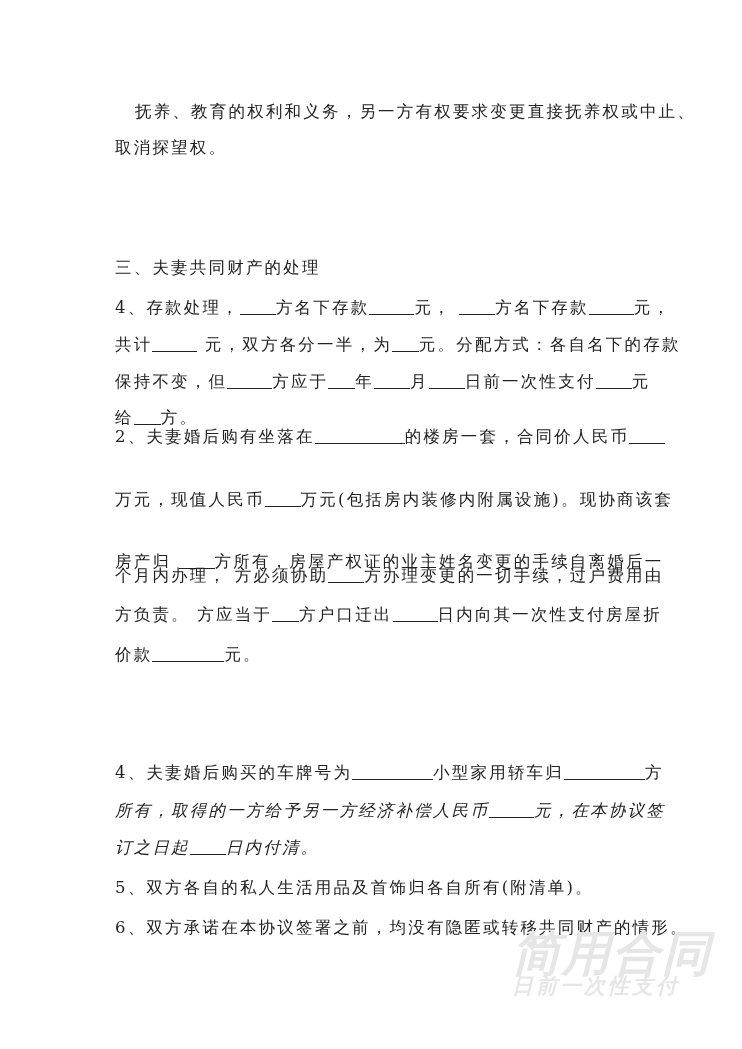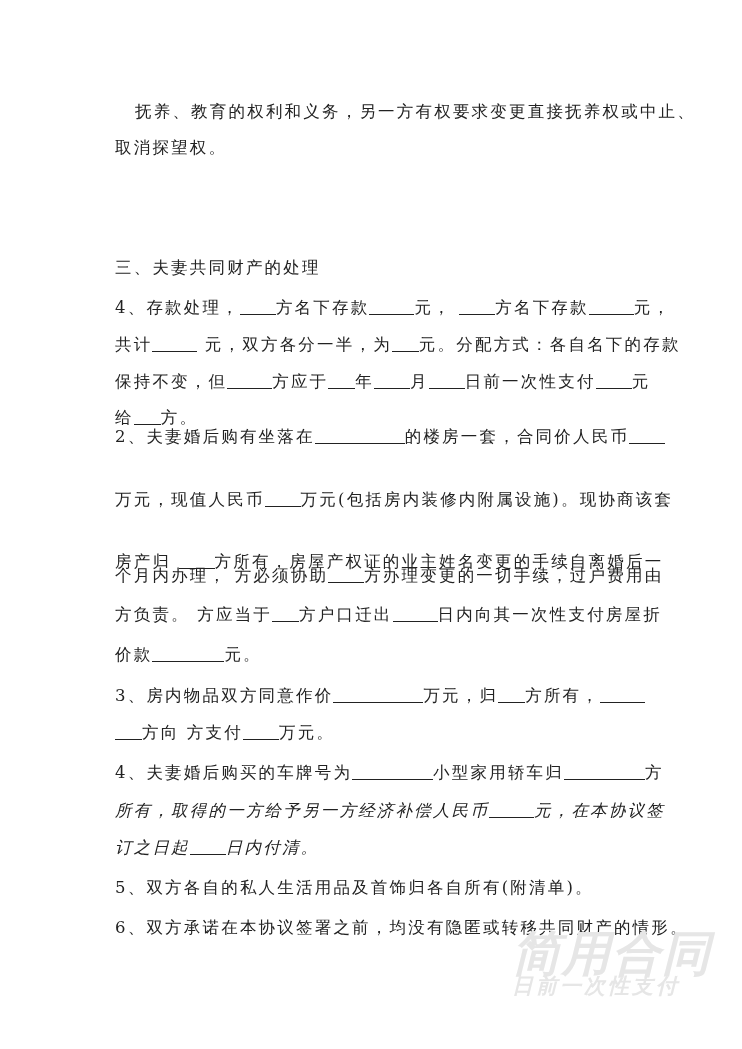--- a/index.html
+++ b/index.html
@@ -27,22 +27,20 @@
     <div class="line" style="top: 295px;"><span>4、存款处理，</span><span class="blank" style="width: 36px;"></span><span>方名下存款</span><span class="blank" style="width: 45px;"></span><span>元， </span><span class="blank" style="width: 36px;"></span><span>方名下存款</span><span class="blank" style="width: 45px;"></span><span>元，</span></div>
     <div class="line" style="top: 369px;"><span>保持不变，但</span><span class="blank" style="width: 45px;"></span><span>方应于</span><span class="blank" style="width: 27px;"></span><span>年</span><span class="blank" style="width: 36px;"></span><span>月</span><span class="blank" style="width: 36px;"></span><span>日前一次性支付</span><span class="blank" style="width: 36px;"></span><span>元</span></div>
     <div class="line" style="top: 332px;"><span>共计</span><span class="blank" style="width: 45px;"></span><span> 元，双方各分一半，为</span><span class="blank" style="width: 27px;"></span><span>元。分配方式：各自名下的存款</span></div>
     <div class="line" style="top: 405px;"><span>给</span><span class="blank" style="width: 27px;"></span><span>方。</span></div>
     <div class="line" style="top: 424px;"><span>2、夫妻婚后购有坐落在</span><span class="blank" style="width: 90px;"></span><span>的楼房一套，合同价人民币</span><span class="blank" style="width: 36px;"></span></div>
     <div class="line" style="top: 487px;"><span>万元，现值人民币</span><span class="blank" style="width: 36px;"></span><span>万元(包括房内装修内附属设施)。现协商该套</span></div>
     <div class="line" style="top: 525px; margin-top: 24px;"><span>房产归 </span><span class="blank" style="width: 36px;"></span><span>方所有，房屋产权证的业主姓名变更的手续自离婚后一</span></div>
     <div class="line" style="top: 602px;"><span>方负责。 方应当于</span><span class="blank" style="width: 27px;"></span><span>方户口迁出</span><span class="blank" style="width: 45px;"></span><span>日内向其一次性支付房屋折</span></div>
     <div class="line" style="top: 563px;"><span>个月内办理， 方必须协助</span><span class="blank" style="width: 36px;"></span><span>方办理变更的一切手续，过户费用由</span></div>
     <div class="line" style="top: 642px;"><span>价款</span><span class="blank" style="width: 72px;"></span><span>元。</span></div>
-    <div class="line" style="top: 683px;"><span>3、房内物品双方同意作价</span><span class="blank" style="width: 90px;"></span><span>万元，归</span><span class="blank" style="width: 27px;"></span><span>方所有，</span><span class="blank" style="width: 45px;"></span></div>
-    <div class="line" style="top: 720px;"><span class="blank" style="width: 27px;"></span><span>方向 方支付</span><span class="blank" style="width: 36px;"></span><span>万元。</span></div>
     <div class="line" style="top: 760px;"><span>4、夫妻婚后购买的车牌号为</span><span class="blank" style="width: 81px;"></span><span>小型家用轿车归</span><span class="blank" style="width: 81px;"></span><span>方</span></div>
     <div class="line" style="top: 798px; font-style: italic;"><span>所有，取得的一方给予另一方经济补偿人民币</span><span class="blank" style="width: 45px;"></span><span>元，在本协议签</span></div>
     <div class="line" style="top: 835px; font-style: italic;"><span>订之日起</span><span class="blank" style="width: 36px;"></span><span>日内付清。</span></div>
     <div class="line" style="top: 875px;"><span>5、双方各自的私人生活用品及首饰归各自所有(附清单)。</span></div>
     <div class="line" style="top: 915px;"><span>6、双方承诺在本协议签署之前，均没有隐匿或转移共同财产的情形。</span></div>
   </div>
 
 <div class="watermark wm1">简用合同</div>
 <div class="watermark wm2">日前一次性支付</div>
 

